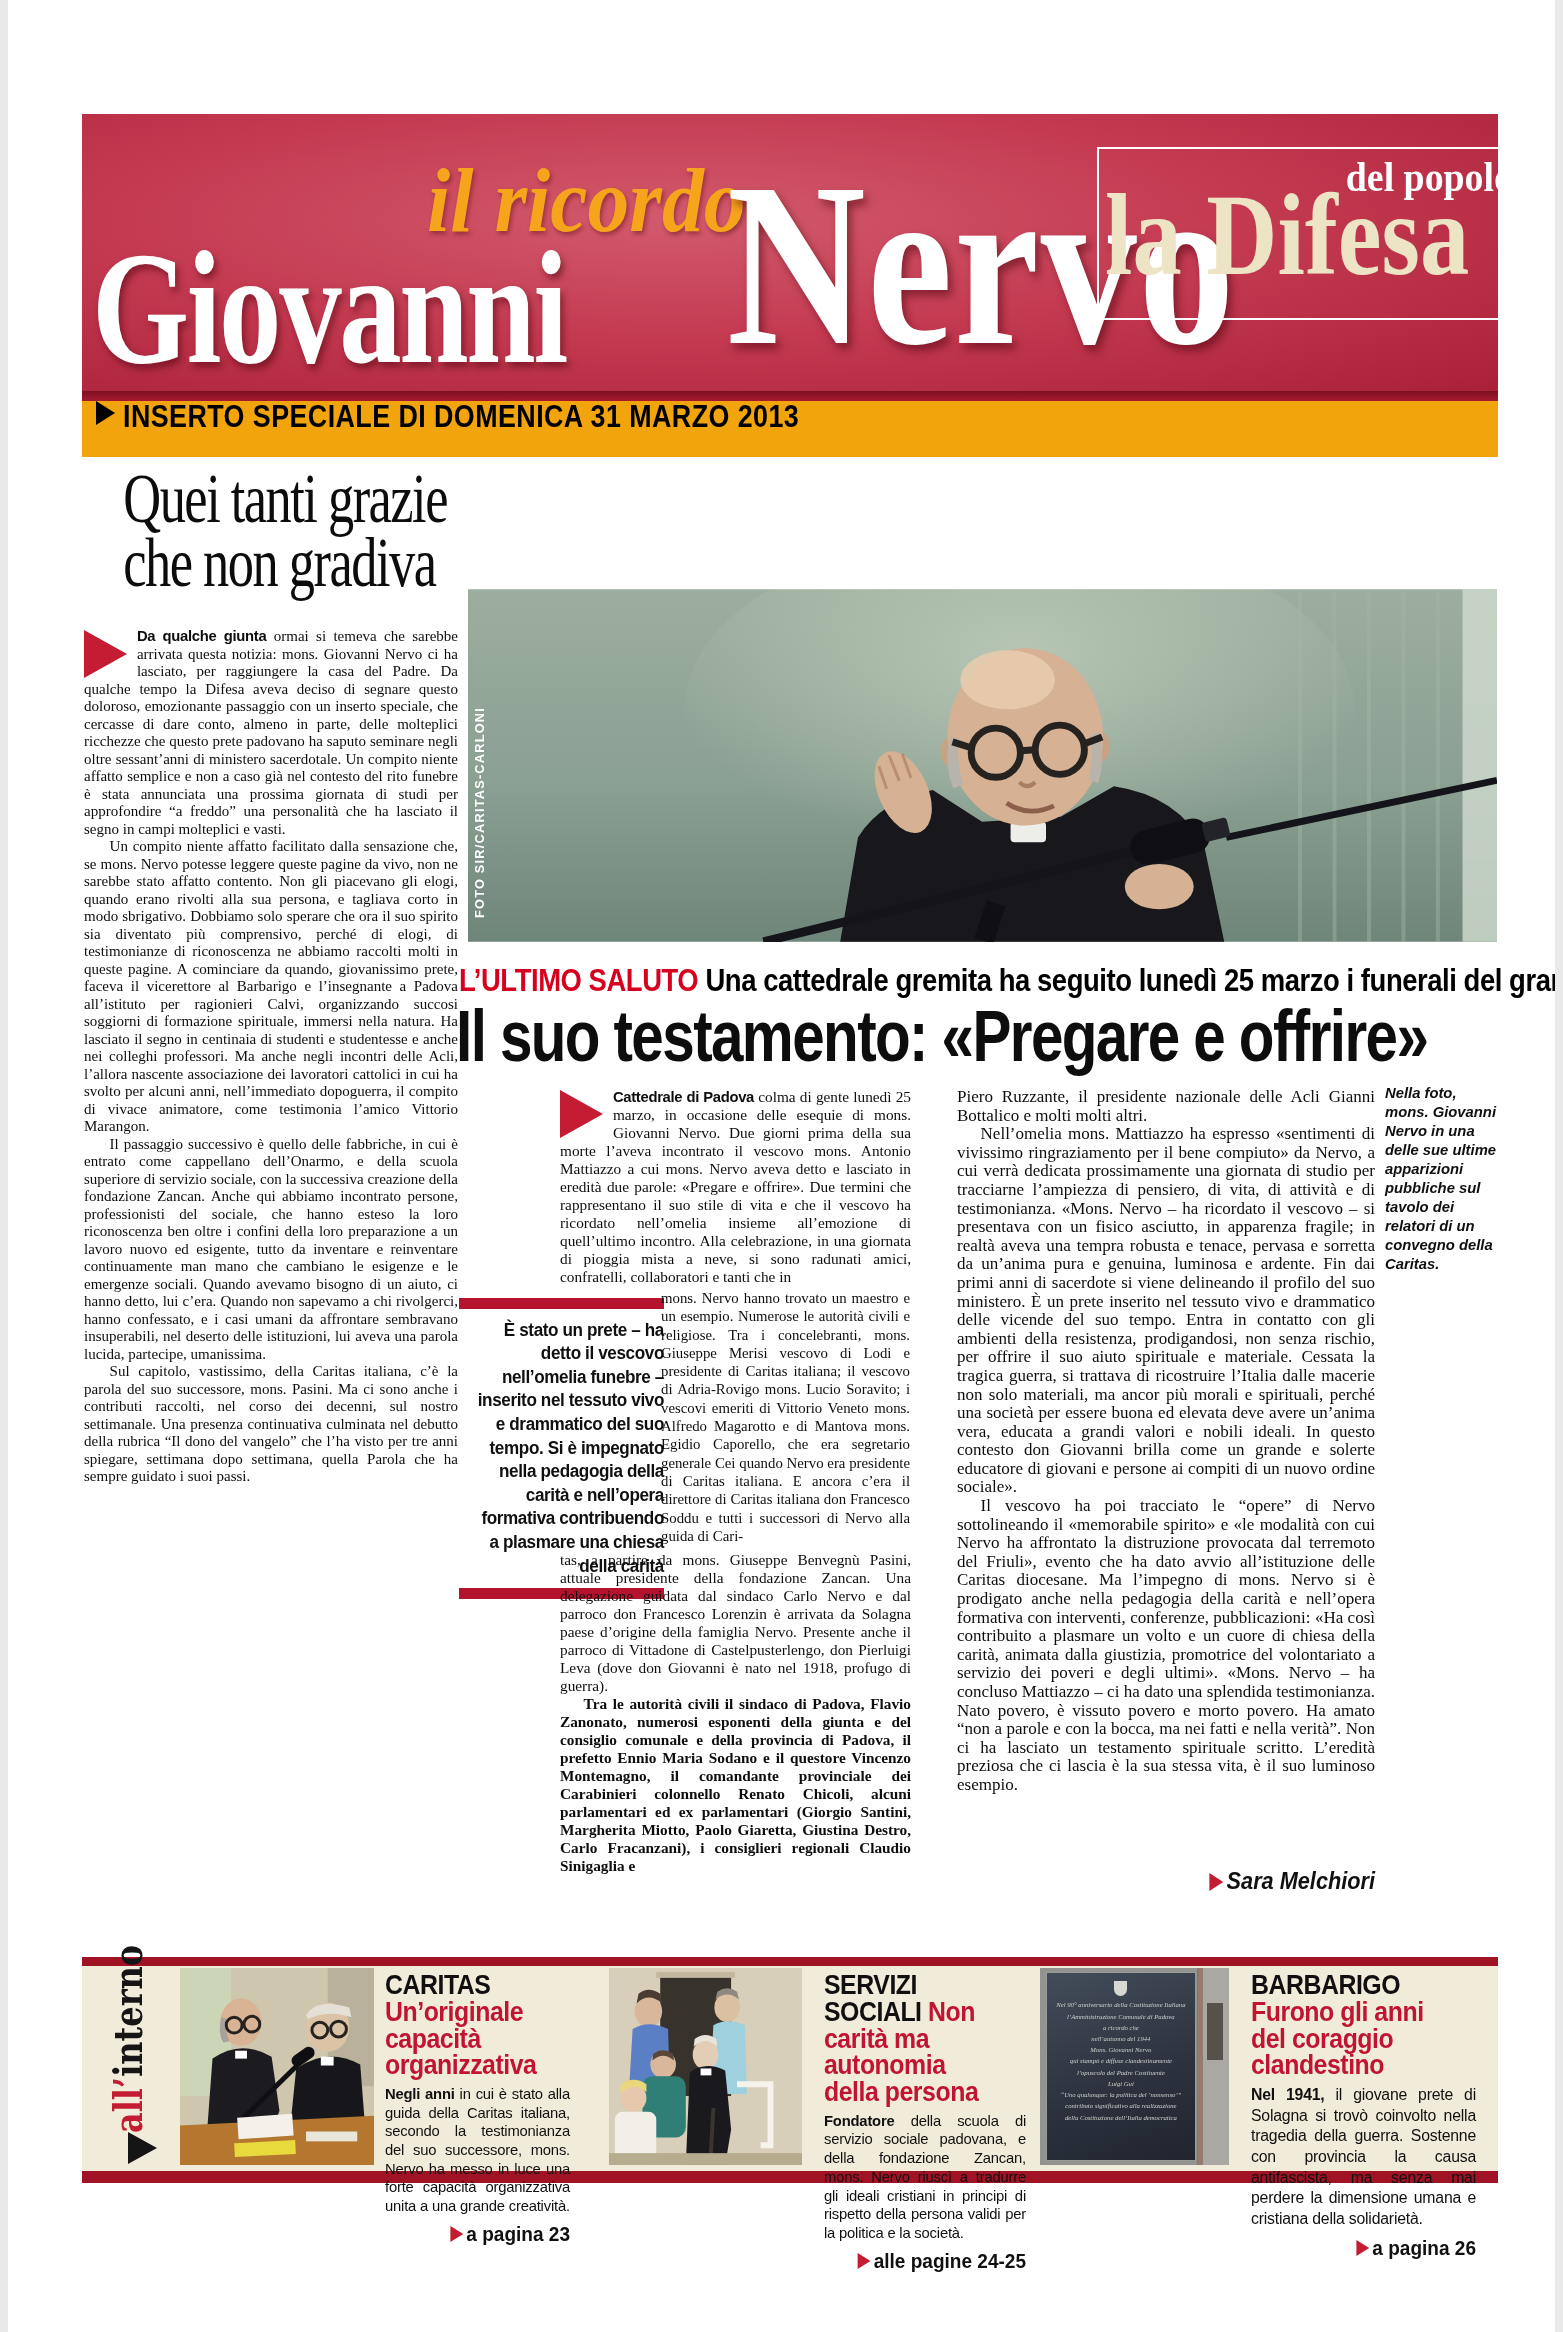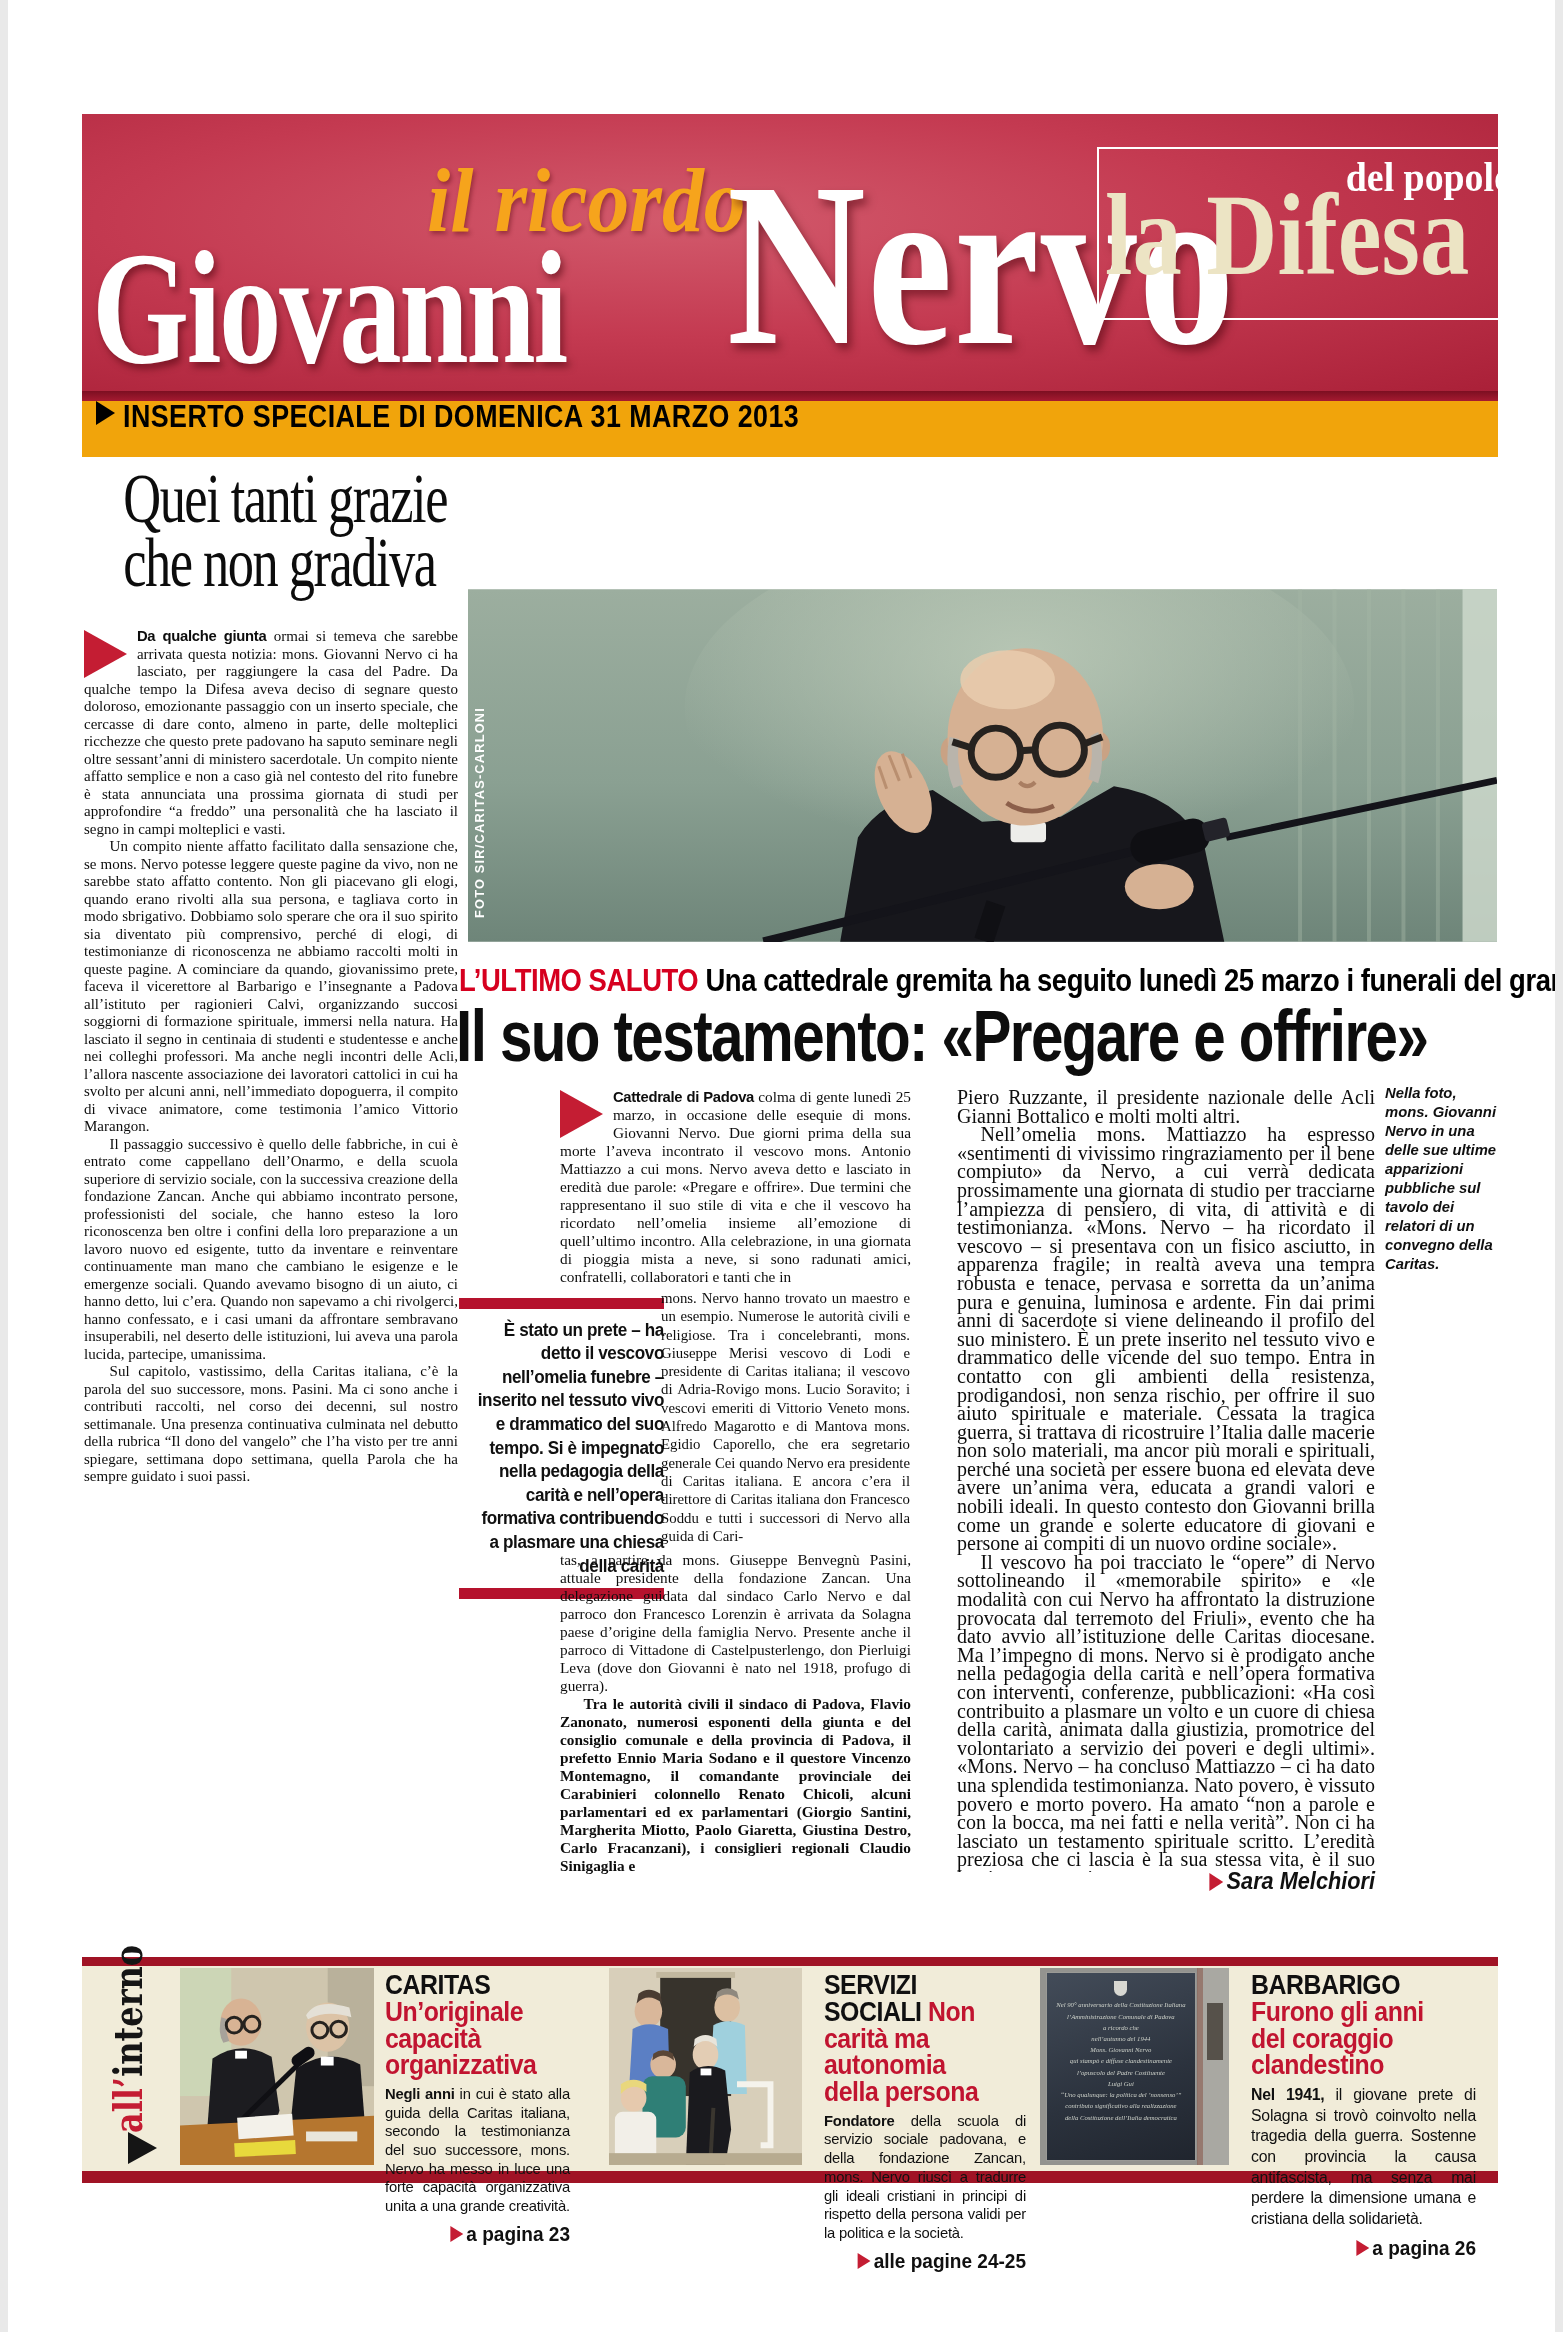--- a/index.html
+++ b/index.html
@@ -52,21 +52,21 @@
   #kicker .lab{color:#d6001f;}
   #kicker .kt{color:#000;}
   #headline{left:448px;top:999px;font:700 73px/1 "Liberation Sans",sans-serif;color:#0d0d0d;
     transform:scaleX(.8);transform-origin:0 0;letter-spacing:-2px;white-space:nowrap;}
   .mbody{font:15.3px/18px "Liberation Serif",serif;text-align:justify;color:#0d0d0d;overflow:hidden;}
   #seg1{left:552px;top:1088px;width:351px;height:200px;}
   #seg2{left:653px;top:1289px;width:249px;height:258px;font-size:14.8px;line-height:18.3px;}
   #seg3{left:552px;top:1551px;width:351px;height:386px;}
   #seg3 p{margin:0;}
   #seg3 p.ind{text-indent:23.6px;font-weight:bold;}
-  #col2{left:949px;top:1088px;width:418px;height:784px;font-size:20px;line-height:18.6px;}
+  #col2{left:949px;top:1088px;width:418px;height:784px;font-size:17px;line-height:18.6px;}
   #col2 p{margin:0;}
   #col2 p.ind{text-indent:23.6px;}
   #pullquote{left:451px;top:1298px;width:205px;}
   #pullquote .bar{height:10.8px;background:#b5122d;}
   #pullquote .pqt{margin:9.9px 0;font:700 18px/23.6px "Liberation Sans",sans-serif;color:#101010;
     text-align:right;transform:scaleX(.95);transform-origin:100% 0;letter-spacing:-0.4px;}
   #byline{left:949px;top:1870px;width:418px;text-align:right;font:italic 700 23.6px/1 "Liberation Sans",sans-serif;
     transform:scaleX(.92);transform-origin:100% 0;}
   #byline .tri{display:inline-block;width:0;height:0;border-top:9.9px solid transparent;border-bottom:9.9px solid transparent;
     border-left:15.8px solid #c41d33;margin-right:3.9px;vertical-align:-2px;}

